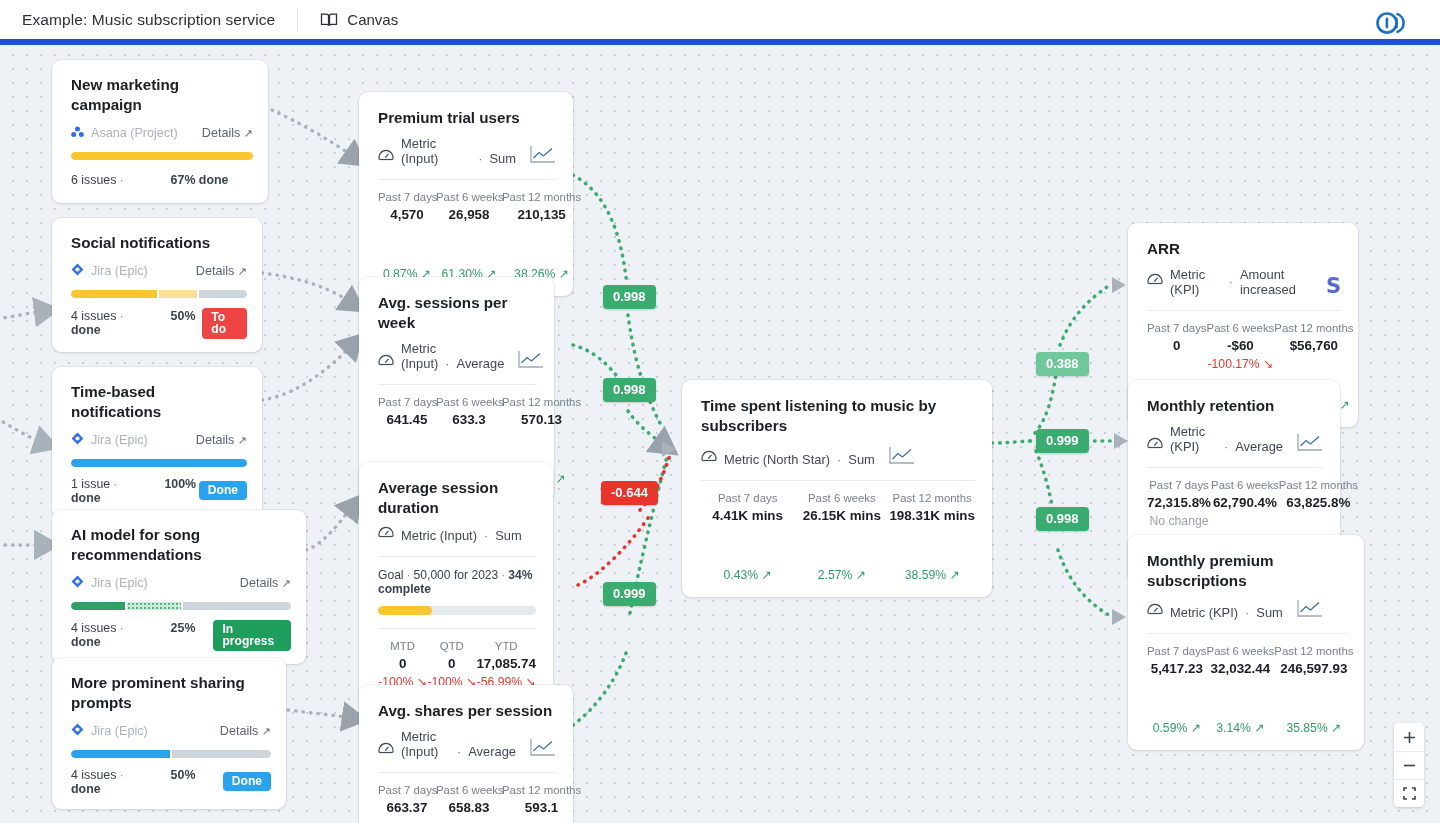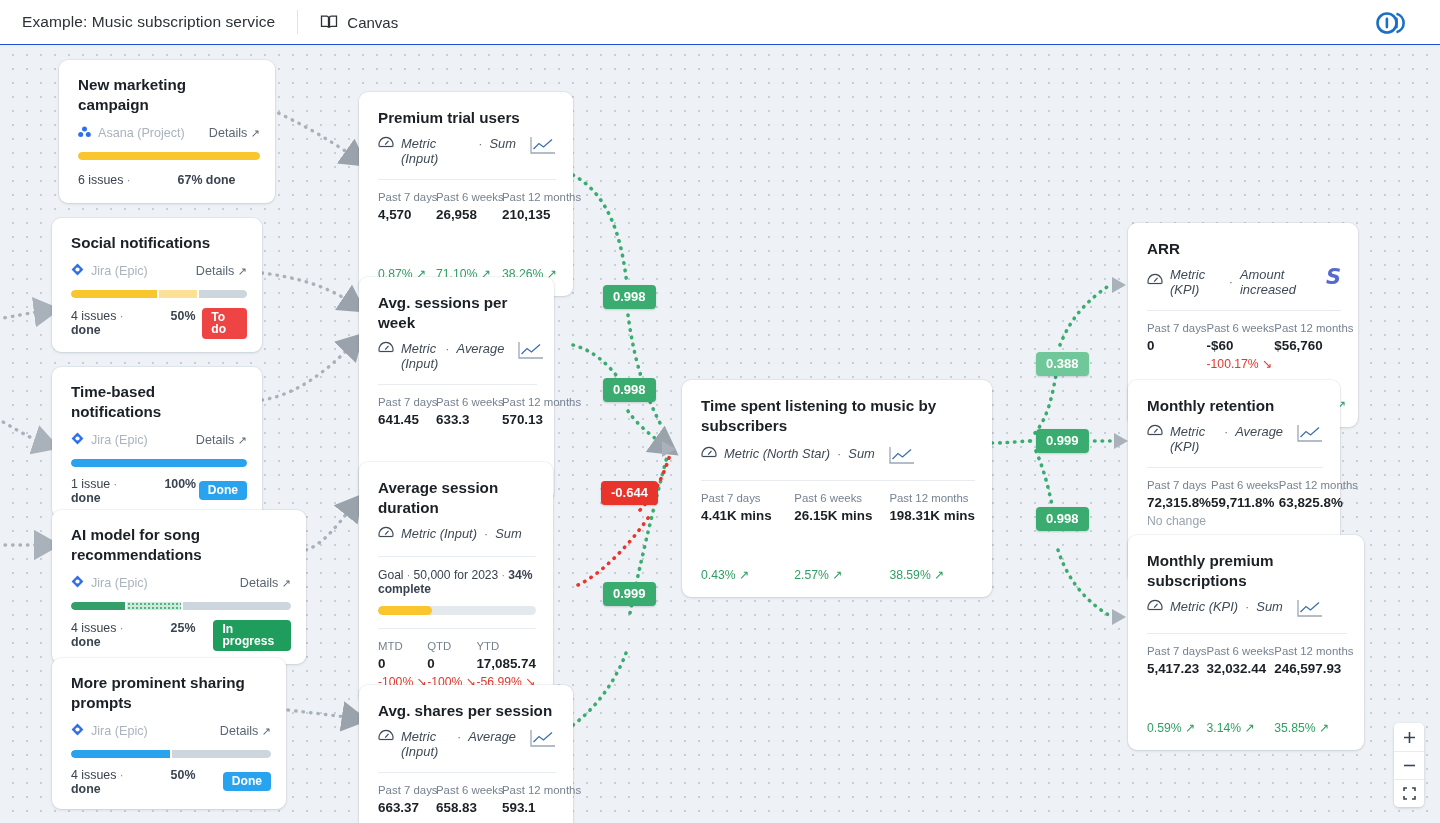--- a/index.html
+++ b/index.html
@@ -9,21 +9,21 @@
     background: #eef2f5;
     overflow: hidden;
   }
   #app { position: relative; width: 1440px; height: 823px; }
 
   
   .topbar {
     position: absolute; left: 0; top: 0; width: 1440px; height: 45px;
     background: #ffffff; z-index: 50;
     display: flex; align-items: center;
-    border-bottom: 1px solid #1d4ed8;
+    border-bottom: 6px solid #1d4ed8;
   }
   .topbar-title {
     margin-left: 22px; font-size: 15.5px; color: #2c3136; letter-spacing: .1px;
   }
   .topbar-sep { width: 1px; height: 24px; background: #dfe4e9; margin-left: 22px; }
   .topbar-canvas { display: flex; align-items: center; gap: 9px; margin-left: 22px; }
   .topbar-canvas .label { font-size: 15px; color: #2c3136; }
   .book-icon svg { display: block; }
   .brand-logo { position: absolute; right: 25px; top: 10px; }
 
@@ -79,25 +79,25 @@
     font-size: 12.1px; font-weight: bold; color: #fff;
     padding: 3px 9px 4px; border-radius: 4px; line-height: 1;
   }
   .st-todo { background: #ef4444; color: #fff; }
   .st-done { background: #2aa3ef; }
   .st-prog { background: #1f9d5c; }
 
   
   .metric { padding: 16px 17px 15px 19px; }
   .metric .card-title { margin-bottom: 8px; }
-  .metric-type { display: flex; align-items: flex-start; gap: 7px; font-size: 12.9px; color: #3f4a56; font-style: italic; }
+  .metric-type { display: flex; align-items: flex-end; gap: 7px; font-size: 12.9px; color: #3f4a56; }
   .metric-type .mid-dot { color: #6d7883; }
   .spark { margin-left: 7px; }
   .divider { height: 1px; background: #e8ecf0; margin: 13px 0 11px; }
-  .stats { display: flex; }
+  .stats { display: flex; text-align: center; }
   .stat { }
   .stat .lbl { font-size: 11.4px; color: #76828f; margin-bottom: 4px; white-space: nowrap; }
   .stat .val { font-size: 13.4px; font-weight: bold; color: #1b2026; margin-bottom: 4px; white-space: nowrap; }
   .stat .chg { font-size: 12.2px; white-space: nowrap; }
   .chg.up { color: #2f9e63; margin-top: 45px; }
   .chg.down { color: #e0392d; }
   .chg.flat { color: #9aa4ae; }
 
   
   .goal-line { font-size: 12.1px; color: #3a4450; }
@@ -219,21 +219,21 @@
         <path d="M1036,406 C 1046,430 1050,450 1054,470"></path>
         <path d="M1058,505 C 1066,530 1082,555 1112,572"></path>
       </g>
       <g>
         <path d="M1112,232 L1126,240 L1112,248 z" fill="#a9b2bb"></path>
         <path d="M1114,388 L1128,396 L1114,404 z" fill="#a9b2bb"></path>
         <path d="M1112,564 L1126,572 L1112,580 z" fill="#a9b2bb"></path>
       </g>
     </svg>
 
-    <div class="card init" style="left:59px; top:15px; width:216px;">
+    <div class="card init" style="left:52px; top:15px; width:216px;">
       <div class="card-title">New marketing campaign</div>
       <div class="init-meta">
         <div class="src">
           <span>
             <svg width="13" height="12" viewBox="0 0 13 12">
               <circle cx="6.5" cy="3" r="2.5" fill="#2f6fed"></circle>
               <circle cx="2.7" cy="8.6" r="2.5" fill="#2f6fed"></circle>
               <circle cx="10.3" cy="8.6" r="2.5" fill="#2f6fed"></circle>
             </svg>
           </span>
@@ -379,21 +379,21 @@
       <div class="divider"></div>
       <div class="stats">
         <div class="stat" style="width:58px">
           <div class="lbl">Past 7 days</div>
           <div class="val">4,570</div>
           <div class="chg up">0.87% ↗</div>
         </div>
         <div class="stat" style="width:66px">
           <div class="lbl">Past 6 weeks</div>
           <div class="val">26,958</div>
-          <div class="chg up">71.10% ↗</div>
+          <div class="chg up">61.30% ↗</div>
         </div>
         <div class="stat">
           <div class="lbl">Past 12 months</div>
           <div class="val">210,135</div>
           <div class="chg up">38.26% ↗</div>
         </div>
       </div>
     </div>
 
     <div class="card metric" style="left:359px; top:232px; width:195px;">
@@ -616,21 +616,21 @@
       </div>
       <div class="divider"></div>
       <div class="stats">
         <div class="stat" style="width:66px">
           <div class="lbl">Past 7 days</div>
           <div class="val">72,315.8%</div>
           <div class="chg flat">No change</div>
         </div>
         <div class="stat" style="width:68px">
           <div class="lbl">Past 6 weeks</div>
-          <div class="val">59,711.8%</div>
+          <div class="val">62,790.4%</div>
           <div class="chg up">3.32% ↗</div>
         </div>
         <div class="stat">
           <div class="lbl">Past 12 months</div>
           <div class="val">63,825.8%</div>
           <div class="chg up">37.7% ↗</div>
         </div>
       </div>
     </div>
 

